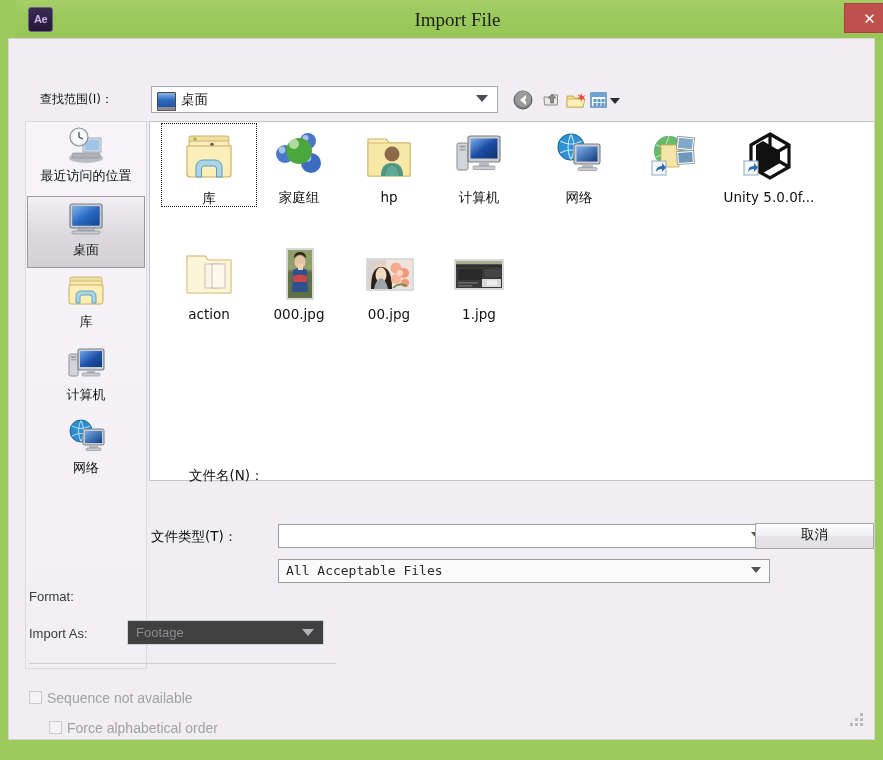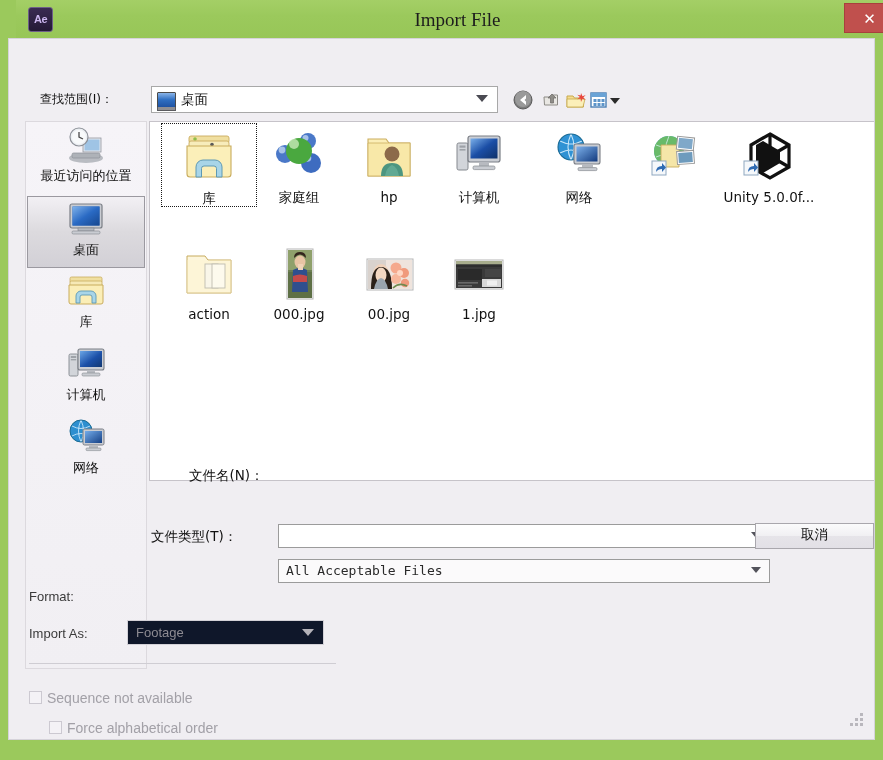--- a/index.html
+++ b/index.html
@@ -160,21 +160,21 @@
   #btn-cancel{top:484px;font-family:Liberation Mono, monospace;}
   
   #lbl-format{
     position:absolute;left:20px;top:550px;font-size:13px;color:#3a3a3a;
   }
   #lbl-importas{
     position:absolute;left:20px;top:587px;font-size:13px;color:#3a3a3a;
   }
   #cb-importas{
     position:absolute;left:118px;top:581px;width:197px;height:25px;
-    background:#0f172a;border:1px solid #d3d1d7;
+    background:#404040;border:1px solid #d3d1d7;
     box-sizing:border-box;cursor:pointer;
   }
   #cb-importas .val{
     position:absolute;left:8px;top:4px;font-size:13px;color:#8d8b92;
   }
   #cb-importas .arrow{
     position:absolute;right:9px;top:8px;width:0;height:0;
     border-left:6px solid transparent;border-right:6px solid transparent;
     border-top:7px solid #b4b2b9;
   }

